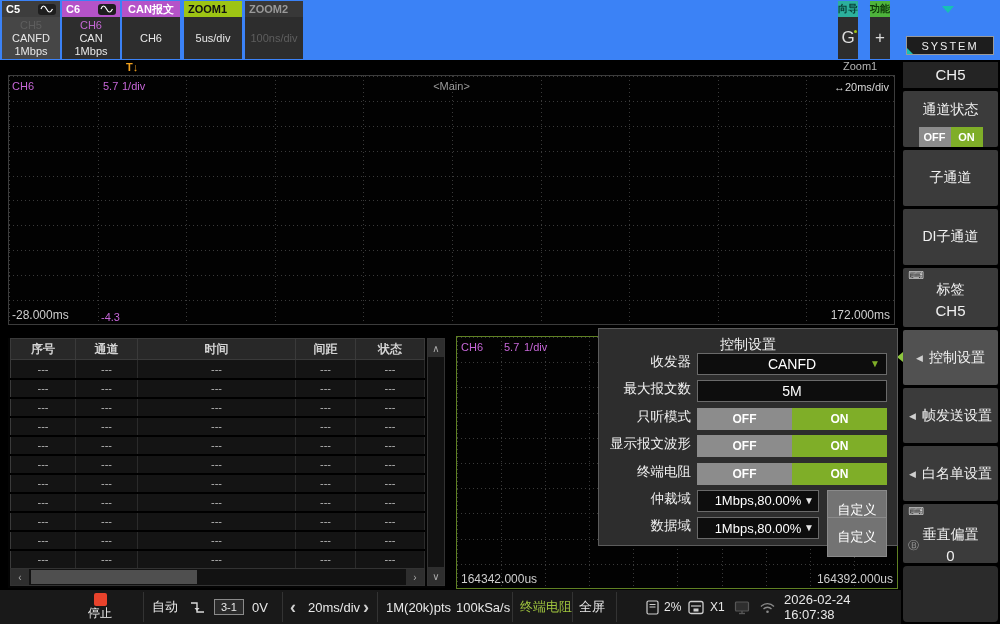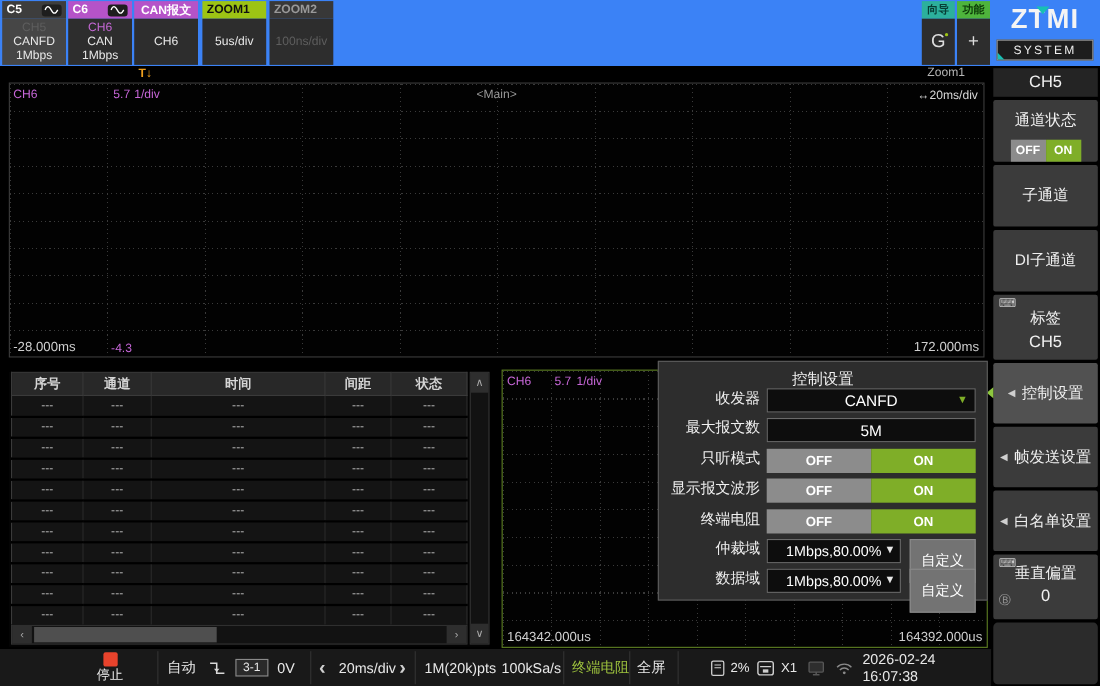--- a/index.html
+++ b/index.html
@@ -17,21 +17,21 @@
   .head-dark   { background:#3d3d3d; color:#fff; }
   .head-magenta{ background:#b553c8; color:#fff; }
   .head-green  { background:#9dc414; color:#111; }
   .head-dim    { background:#383838; color:#999;align-items:center; }
   .tab-body { height:42px; background:#2d2d2d; text-align:center; font-size:11px; padding-top:2px; }
   .tab-body.active { background:#464646; }
   .tab-line { height:13px; line-height:13px; }
   .dim-line  { color:#5e5e5e; }
   .mag-line  { color:#c468d4; }
   .wave-box { width:18px; height:11px; background:#1e1e1e; border-radius:3px; display:flex; align-items:center; justify-content:center; }
-  .mini-tab { position:absolute; top:1px; width:30px; height:58px; }
+  .mini-tab { position:absolute; top:1px; width:20px; height:58px; }
   .mini-head { height:16px; font-size:10px; font-weight:bold; display:flex; align-items:center; justify-content:center; }
   .mini-body { height:42px; background:#2d2d2d; display:flex; align-items:center; justify-content:center; font-size:17px; color:#ddd; }
   .head-teal { background:#2cb09c; color:#073c34; }
   .head-func { background:#4eb43c; color:#0c3a08; }
   .g-dot { position:absolute; width:3px; height:3px; background:#9dc414; border-radius:50%; margin:-14px 0 0 14px; }
   .logo-block { position:absolute; left:903px; top:2px; width:94px; height:56px; }
   .logo { position:relative; text-align:center; font-weight:bold; font-size:25px; letter-spacing:1px; color:#f4f4f4; line-height:30px; font-family:"Liberation Sans","DejaVu Sans",sans-serif; }
   .logo-tri { position:absolute; left:39px; top:4px; width:0; height:0; border-left:6px solid transparent; border-right:6px solid transparent; border-top:7px solid #17c0b4; }
   .system-btn { position:absolute; left:3px; top:34px; width:88px; height:19px; background:#1d1d1d; border:1px solid #9a9a9a; color:#eee; font-size:11px; letter-spacing:2px; display:flex; align-items:center; justify-content:center; }
   .sys-tri { position:absolute; left:0; bottom:0; width:0; height:0; border-left:6px solid #17c0b4; border-top:6px solid transparent; }
@@ -183,21 +183,20 @@
           <span class="g-dot"></span>
         </div>
     </div>
 
     <div class="mini-tab" style="left:870px">
       <div class="mini-head head-func">功能</div>
       <div class="mini-body">+</div>
     </div>
 
     <div class="logo-block">
-      <div class="logo">ZTMI</div>
       <div class="logo-tri"></div>
       <div class="system-btn">
         <span>SYSTEM</span>
         <span class="sys-tri"></span>
       </div>
     </div>
   </div>
 
   <div class="trig-marker">T↓</div>
   <div class="zoom1-label">Zoom1</div>
@@ -446,21 +445,21 @@
     <div class="sb sb7">
       <div class="sb-center">
           <span class="collapse">◀</span>
           <span>白名单设置</span>
         </div>
     </div>
 
     <div class="sb sb8">
       <span class="kbd-ic">⌨</span>
       <span class="b-ic">Ⓑ</span>
-      <div style="padding-top:8px">垂直偏置</div>
+      <div style="padding-top:22px">垂直偏置</div>
       <div style="padding-top:3px;font-size:15px">0</div>
     </div>
 
     <div class="sb sb9"></div>
   </div>
 
   <div class="statusbar">
     <div class="stop-wrap">
       <div class="stop-square"></div>
       <div class="stop-label">停止</div>

